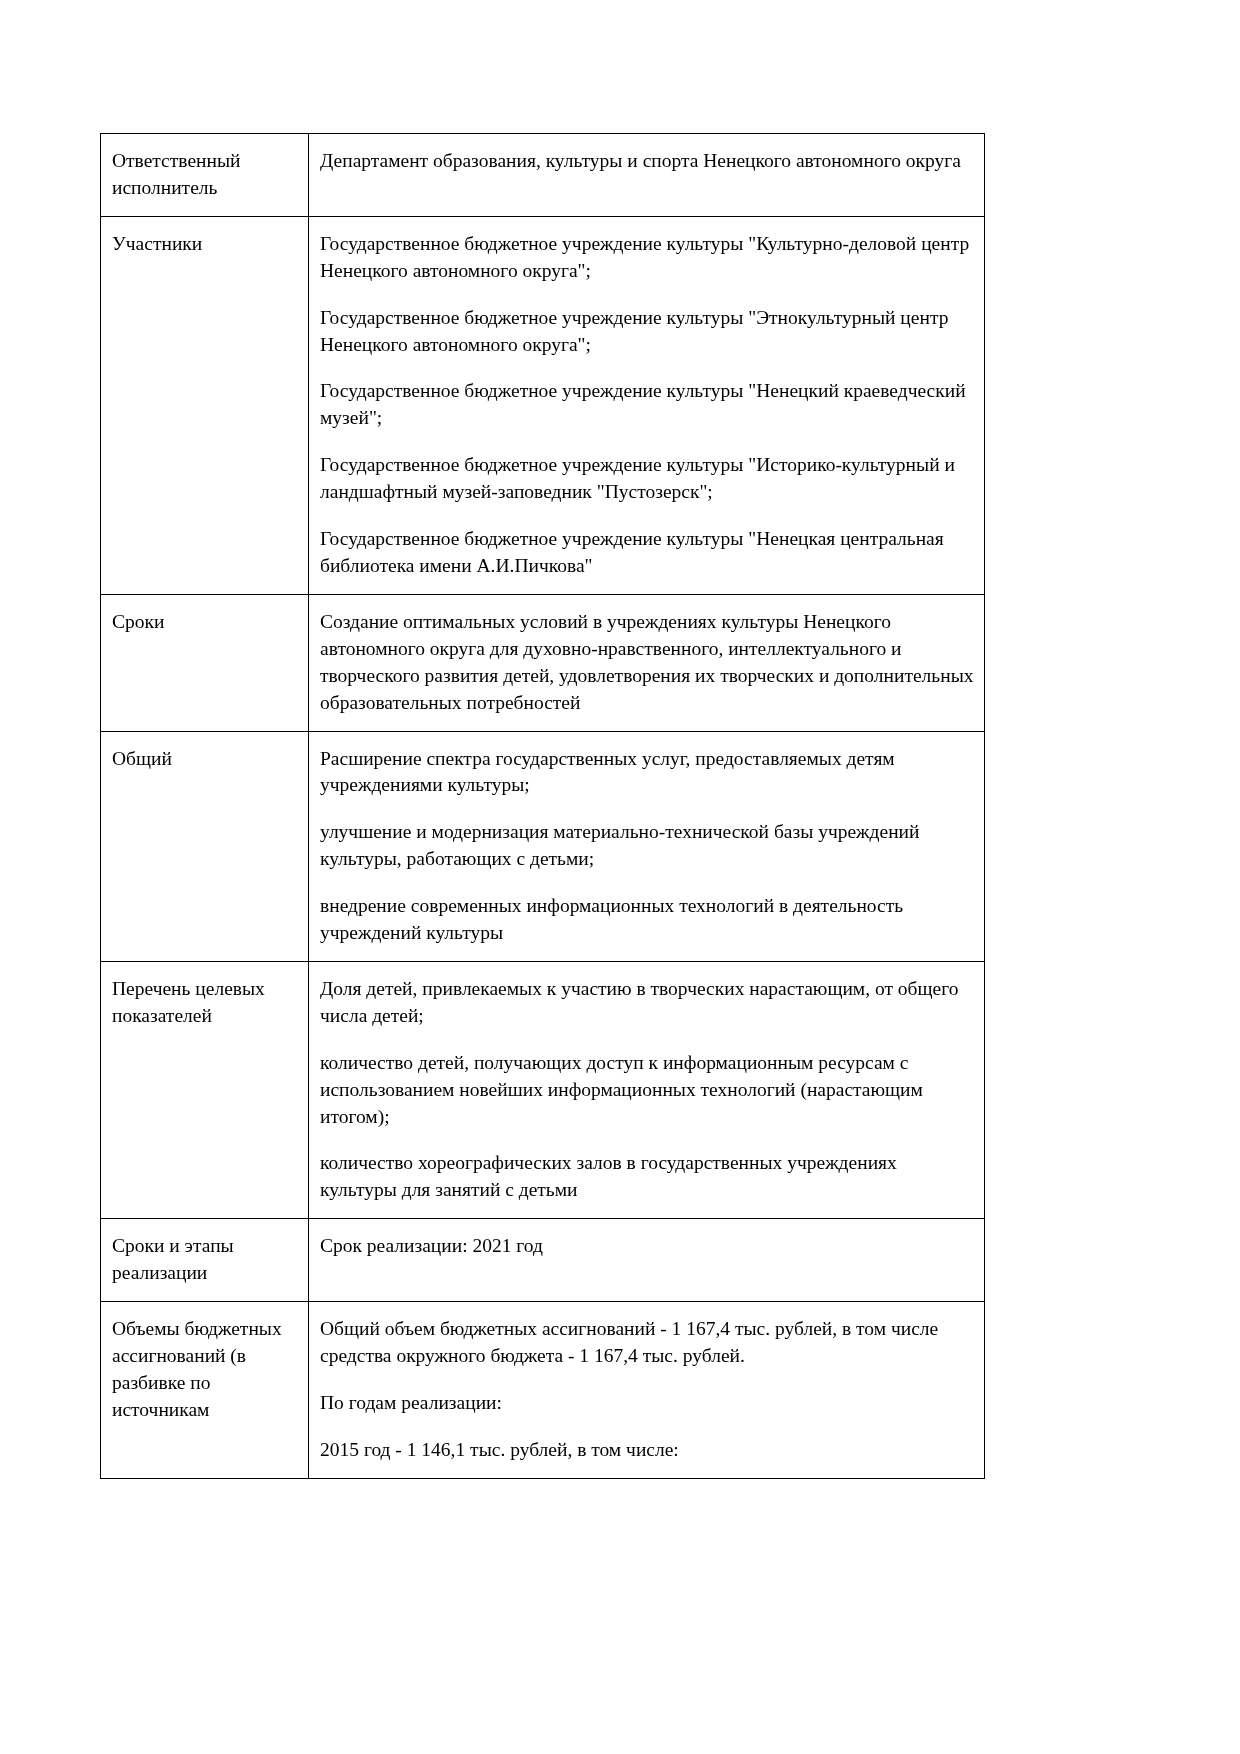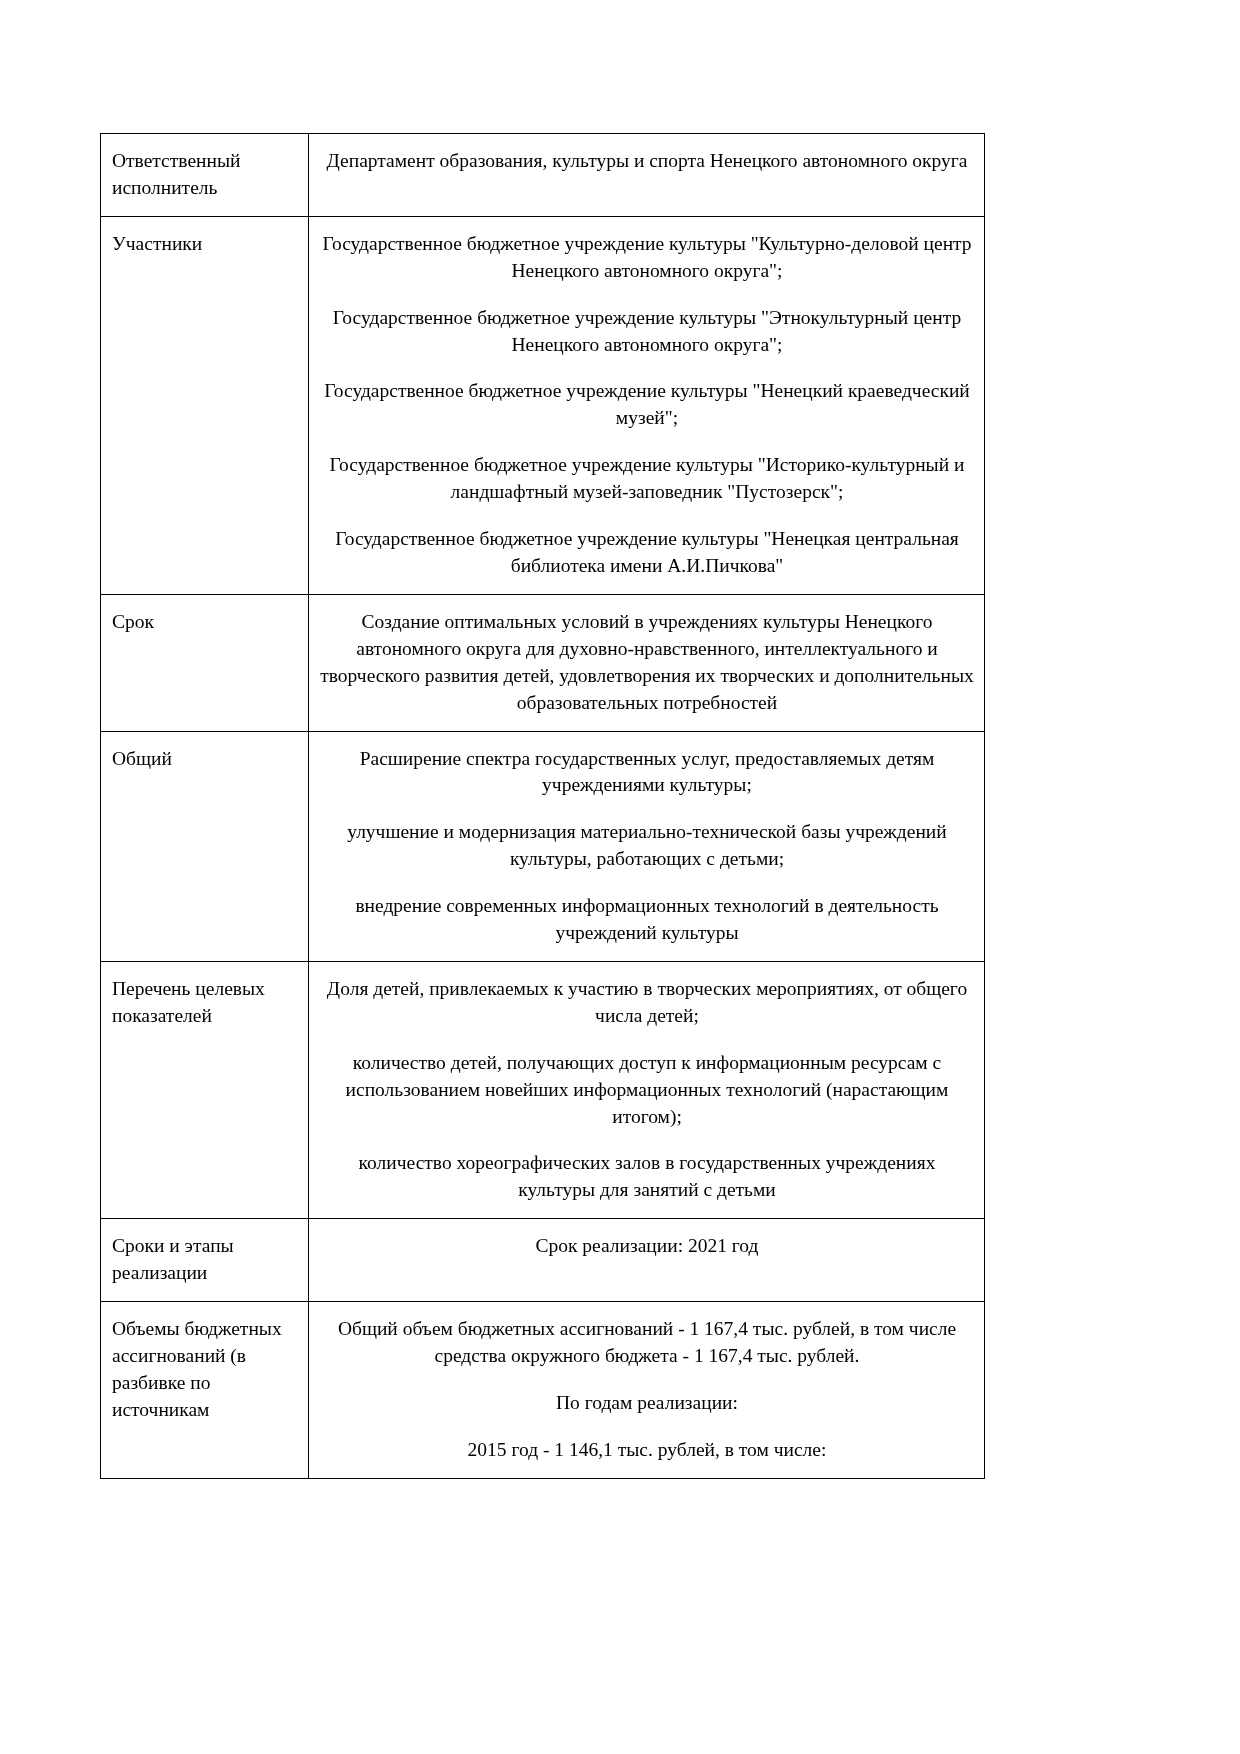--- a/index.html
+++ b/index.html
@@ -36,21 +36,20 @@
     line-height: 1.38;
   }
   td.label-cell {
     width: 186px;
   }
   td.value-cell {
     width: 654px;
   }
   .para {
     margin: 0 0 20px 0;
-    text-align: center;
   }
   .para:last-child {
     margin-bottom: 0;
   }
   .label-text {
     display: block;
   }
   .tall-pad {
     padding-bottom: 34px;
   }
@@ -79,21 +78,21 @@
           <p class="para">Государственное бюджетное учреждение культуры "Культурно-деловой центр Ненецкого автономного округа";</p>
           <p class="para">Государственное бюджетное учреждение культуры "Этнокультурный центр Ненецкого автономного округа";</p>
           <p class="para">Государственное бюджетное учреждение культуры "Ненецкий краеведческий музей";</p>
           <p class="para">Государственное бюджетное учреждение культуры "Историко-культурный и ландшафтный музей-заповедник "Пустозерск";</p>
           <p class="para">Государственное бюджетное учреждение культуры "Ненецкая центральная библиотека имени А.И.Пичкова"</p>
         </td>
       </tr>
 
       <tr>
         <td class="label-cell">
-          <span class="label-text">Срок</span>
+          <span class="label-text">Сроки</span>
         </td>
         <td class="value-cell">
           <p class="para">Создание оптимальных условий в учреждениях культуры Ненецкого автономного округа для духовно-нравственного, интеллектуального и творческого развития детей, удовлетворения их творческих и дополнительных образовательных потребностей</p>
         </td>
       </tr>
 
       <tr>
         <td class="label-cell">
           <span class="label-text">Общий</span>
         </td>
@@ -102,21 +101,21 @@
           <p class="para">улучшение и модернизация материально-технической базы учреждений культуры, работающих с детьми;</p>
           <p class="para">внедрение современных информационных технологий в деятельность учреждений культуры</p>
         </td>
       </tr>
 
       <tr>
         <td class="label-cell">
           <span class="label-text">Перечень целевых показателей</span>
         </td>
         <td class="value-cell">
-          <p class="para">Доля детей, привлекаемых к участию в творческих мероприятиях, от общего числа детей;</p>
+          <p class="para">Доля детей, привлекаемых к участию в творческих нарастающим, от общего числа детей;</p>
           <p class="para">количество детей, получающих доступ к информационным ресурсам с использованием новейших информационных технологий (нарастающим итогом);</p>
           <p class="para">количество хореографических залов в государственных учреждениях культуры для занятий с детьми</p>
         </td>
       </tr>
 
       <tr>
         <td class="label-cell tall-pad">
           <span class="label-text">Сроки и этапы реализации</span>
         </td>
         <td class="value-cell tall-pad">

